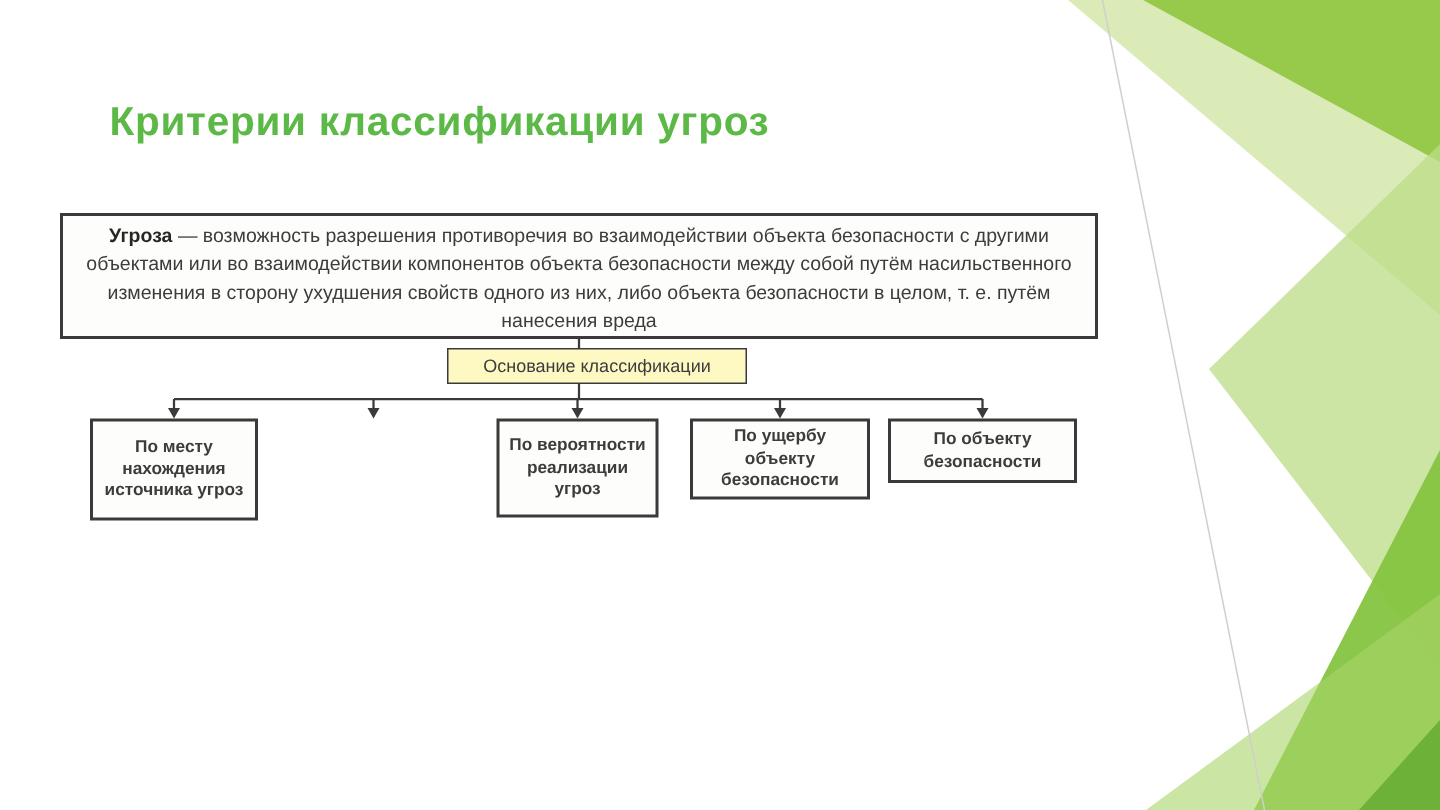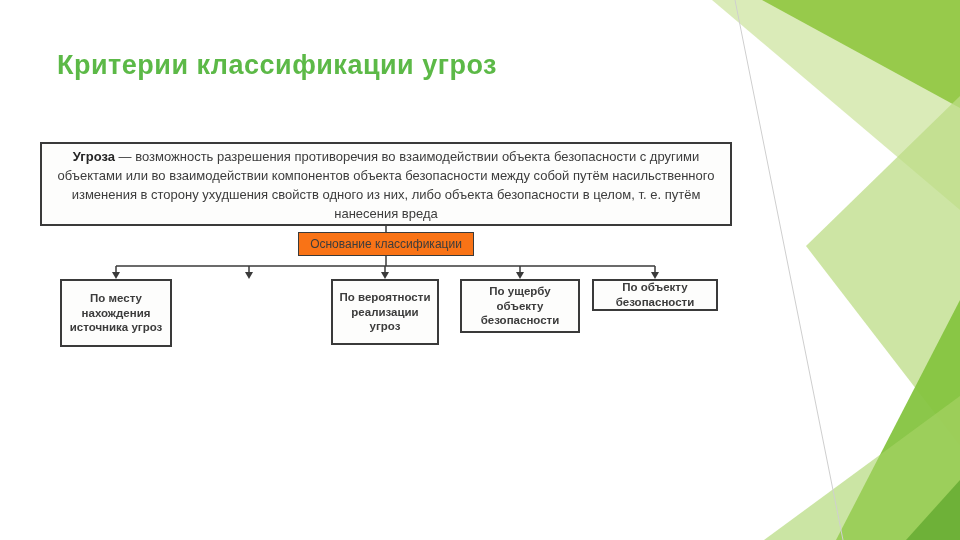--- a/index.html
+++ b/index.html
@@ -19,21 +19,21 @@
     position: absolute;
     top: 0; left: 0;
     width: 960px; height: 540px;
     z-index: 0;
     pointer-events: none;
   }
   .title {
     position: absolute;
     left: 57px;
     top: 50px;
-    margin: 0;
+    margin: 16px;
     z-index: 2;
     font-size: 27px;
     font-weight: 700;
     letter-spacing: 0.5px;
     color: #5cb947;
   }
   .diagram {
     position: absolute;
     left: 40px;
     top: 142px;
@@ -60,24 +60,24 @@
     color: #3c3c3c;
     background: #fdfdfc;
   }
   .defbox .term {
     font-weight: 700;
     color: #262626;
   }
   .rootbox {
     position: absolute;
     left: 258px; top: 90px;
-    width: 176px; height: 24px;
+    width: 200px; height: 24px;
     box-sizing: border-box;
     border: 1.5px solid #3a3a3a;
-    background: #f97316;
+    background: #fef9c3;
     display: flex;
     align-items: center;
     justify-content: center;
     font-size: 12px;
     color: #3c3c3c;
   }
   .branch {
     position: absolute;
     top: 137px;
     box-sizing: border-box;
@@ -90,21 +90,21 @@
     font-size: 11.5px;
     font-weight: 700;
     line-height: 1.3;
     color: #3c3c3c;
     padding: 3px 6px;
   }
   .b1 { left: 20px;  width: 112px; height: 68px; }
   .b2 { left: 156px; width: 106px; height: 54px; }
   .b3 { left: 291px; width: 108px; height: 66px; }
   .b4 { left: 420px; width: 120px; height: 54px; }
-  .b5 { left: 552px; width: 126px; height: 32px; }
+  .b5 { left: 552px; width: 126px; height: 43px; }
 </style>
 </head>
 <body>
 
 <div class="slide">
 
   <svg class="deco" viewBox="0 0 960 540" preserveAspectRatio="none" aria-hidden="true">
     <polygon points="712,0 960,0 960,210" fill="#d3e7ab" opacity="0.85"></polygon>
     <polygon points="762,0 960,0 960,108" fill="#8fc63f" opacity="0.9"></polygon>
     <polygon points="960,96 806,246 960,446" fill="#bcdc85" opacity="0.75"></polygon>

